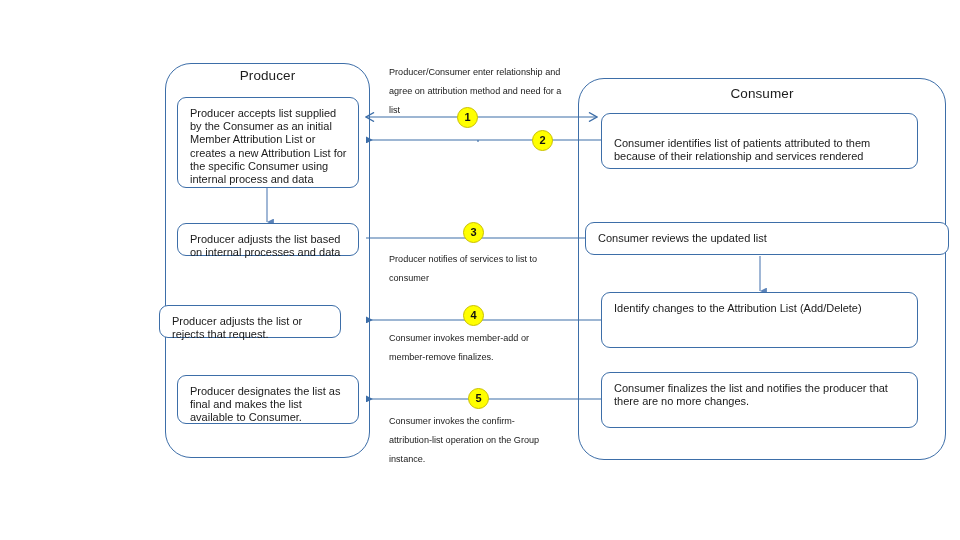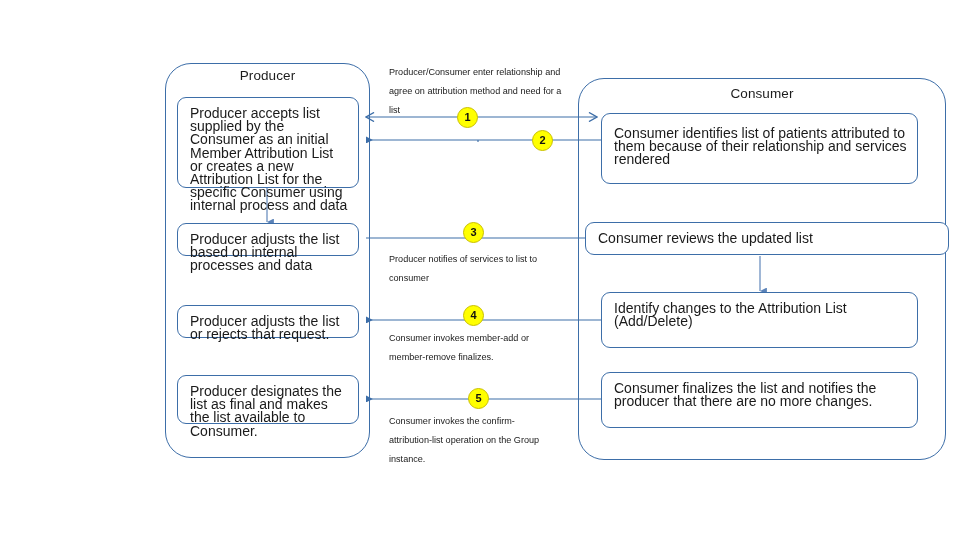--- a/index.html
+++ b/index.html
@@ -49,21 +49,21 @@
     letter-spacing: 0.1px;
   }
   
   .step-box {
     position: absolute;
     border: 1.1px solid #3d6ea8;
     border-radius: 9px;
     background: #ffffff;
     box-sizing: border-box;
     padding: 9px 10px 8px 12px;
-    font-size: 14px;
+    font-size: 11px;
     line-height: 13.2px;
     color: #1a1a1a;
   }
   .step-box.pad-top-sm { padding-top: 7px; }
   
   .badge {
     position: absolute;
     width: 21px;
     height: 21px;
     border-radius: 50%;
@@ -136,28 +136,28 @@
     </g>
   </svg>
 
   <div class="lane" style="left:165px; top:63px; width:205px; height:395px;"></div>
   <div class="lane-title" style="left:165px; top:68px; width:205px;">Producer</div>
 
   <div class="step-box" style="left:177px; top:97px; width:182px; height:91px;">Producer accepts list supplied by the Consumer as an initial Member Attribution List or creates a new Attribution List for the specific Consumer using internal process and data</div>
 
   <div class="step-box" style="left:177px; top:223px; width:182px; height:33px;">Producer adjusts the list based on internal processes and data</div>
 
-  <div class="step-box" style="left:177px; top:305px; width:182px; height:33px;">Producer adjusts the list or rejects that request.</div>
+  <div class="step-box" style="left:159px; top:305px; width:182px; height:33px;">Producer adjusts the list or rejects that request.</div>
 
   <div class="step-box" style="left:177px; top:375px; width:182px; height:49px;">Producer designates the list as final and makes the list available to Consumer.</div>
 
   <div class="lane" style="left:578px; top:78px; width:368px; height:382px;"></div>
   <div class="lane-title" style="left:578px; top:86px; width:368px;">Consumer</div>
 
-  <div class="step-box pad-top-sm" style="left:601px; top:113px; width:317px; height:71px; padding-top:13px;">Consumer identifies list of patients attributed to them because of their relationship and services rendered</div>
+  <div class="step-box pad-top-sm" style="left:601px; top:113px; width:317px; height:56px; padding-top:23px;">Consumer identifies list of patients attributed to them because of their relationship and services rendered</div>
 
   <div class="step-box" style="left:585px; top:222px; width:364px; height:33px;">Consumer reviews the updated list</div>
 
   <div class="step-box" style="left:601px; top:292px; width:317px; height:56px;">Identify changes to the Attribution List (Add/Delete)</div>
 
   <div class="step-box" style="left:601px; top:372px; width:317px; height:56px;">Consumer finalizes the list and notifies the producer that there are no more changes.</div>
 
   <div class="badge" style="left:457px; top:107px;">1</div>
   <div class="badge" style="left:532px; top:130px;">2</div>
   <div class="badge" style="left:463px; top:222px;">3</div>

